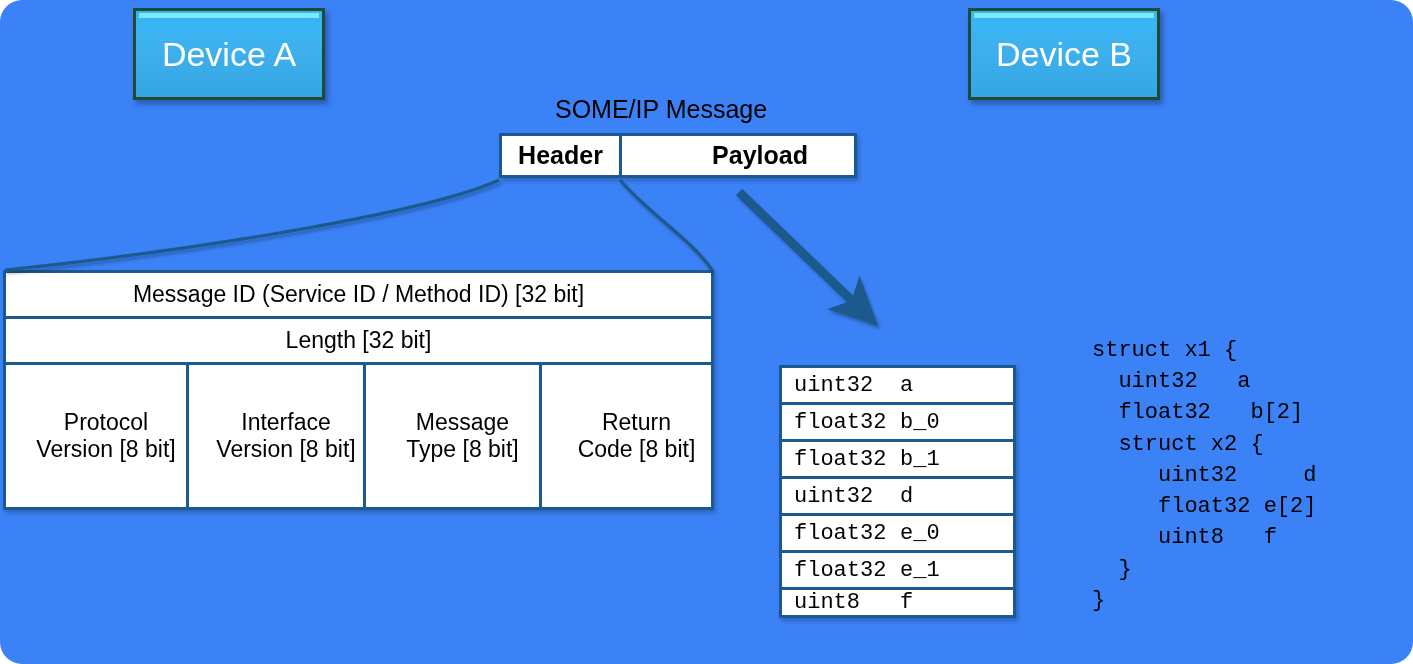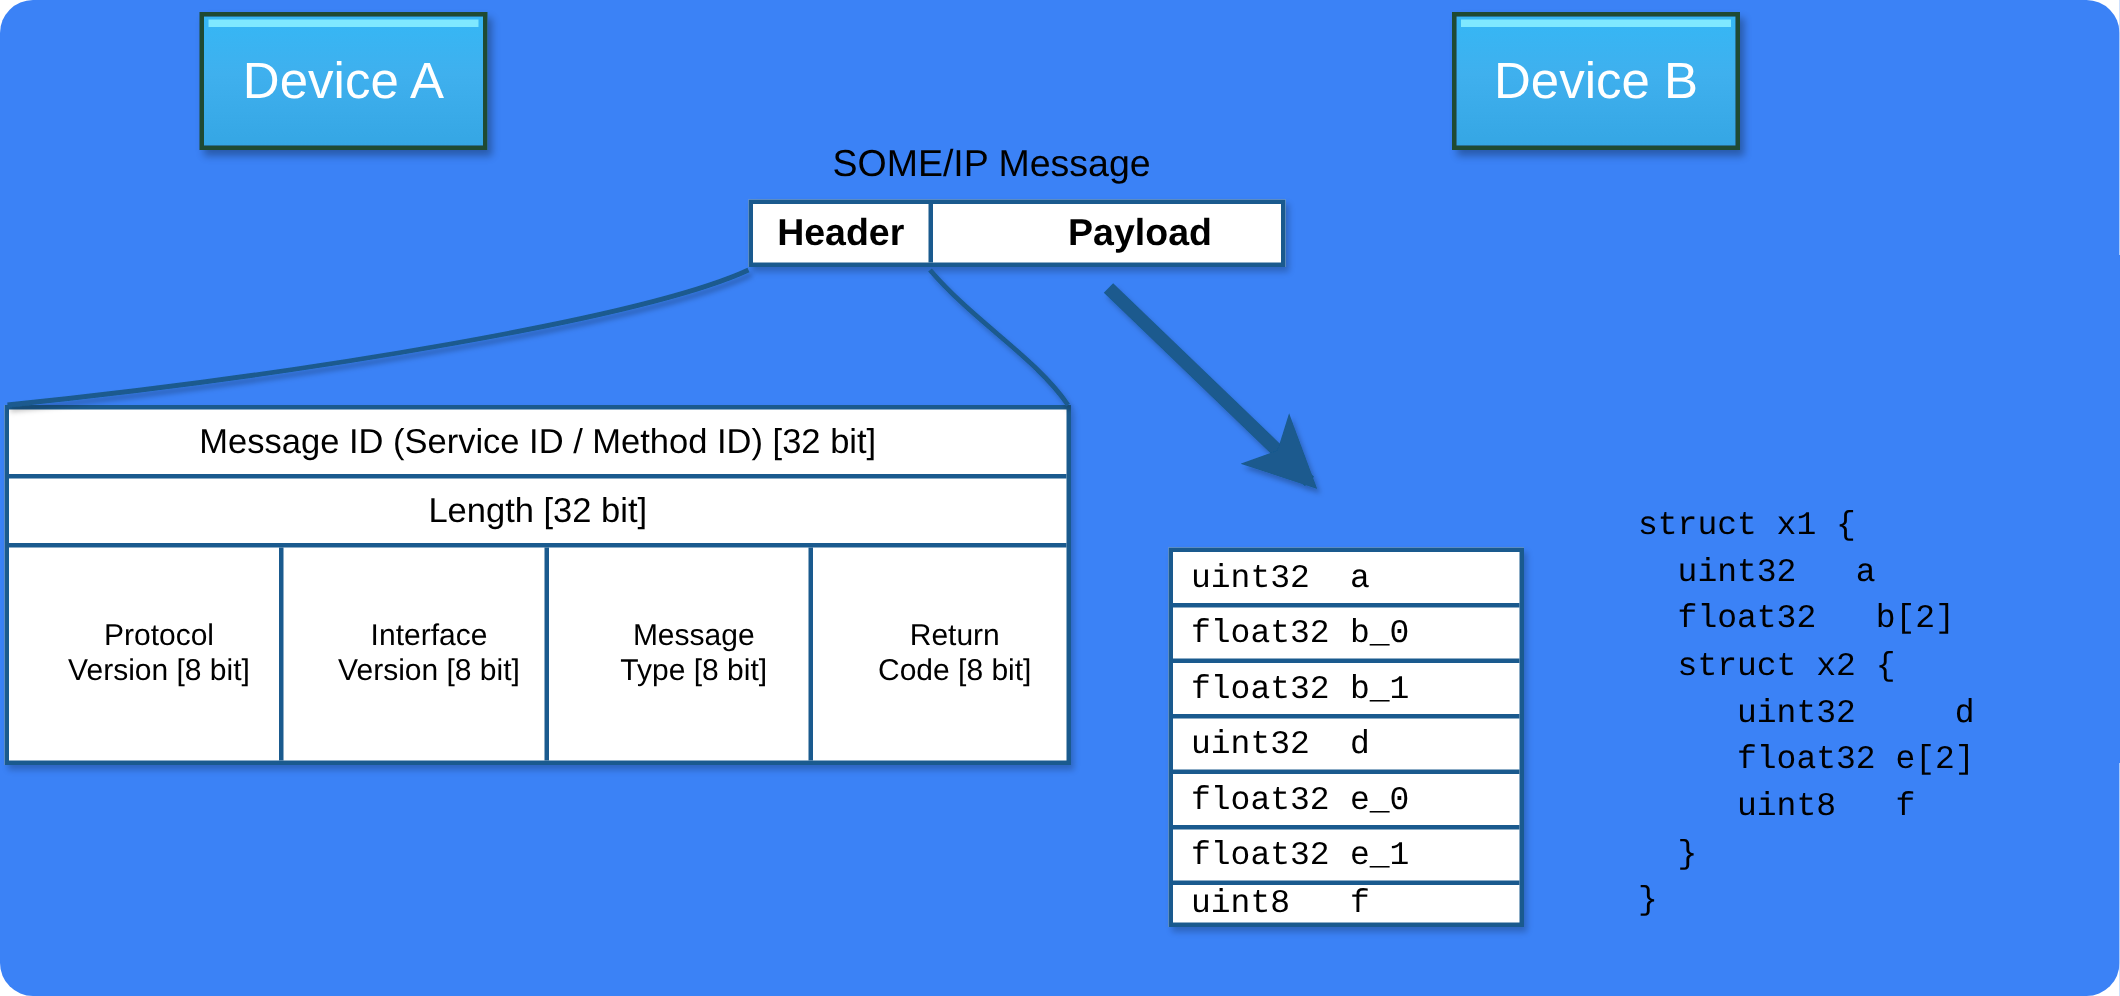--- a/index.html
+++ b/index.html
@@ -97,21 +97,21 @@
     font-family: "Liberation Sans", sans-serif;
   }
   .hdr-row.last { border-bottom: none; }
   .hdr-row.quad { padding: 0; }
   .hdr-quad-cell {
     box-sizing: border-box;
     display: flex;
     flex-direction: column;
     align-items: center;
     justify-content: center;
-    font-size: 20px;
+    font-size: 23px;
     line-height: 1.17;
     color: #000000;
     height: 100%;
     text-align: center;
     font-family: "Liberation Sans", sans-serif;
     padding-left: 20px;
   }
   .hdr-quad-cell + .hdr-quad-cell { border-left: 3px solid #1a5a8e; }
 
   

